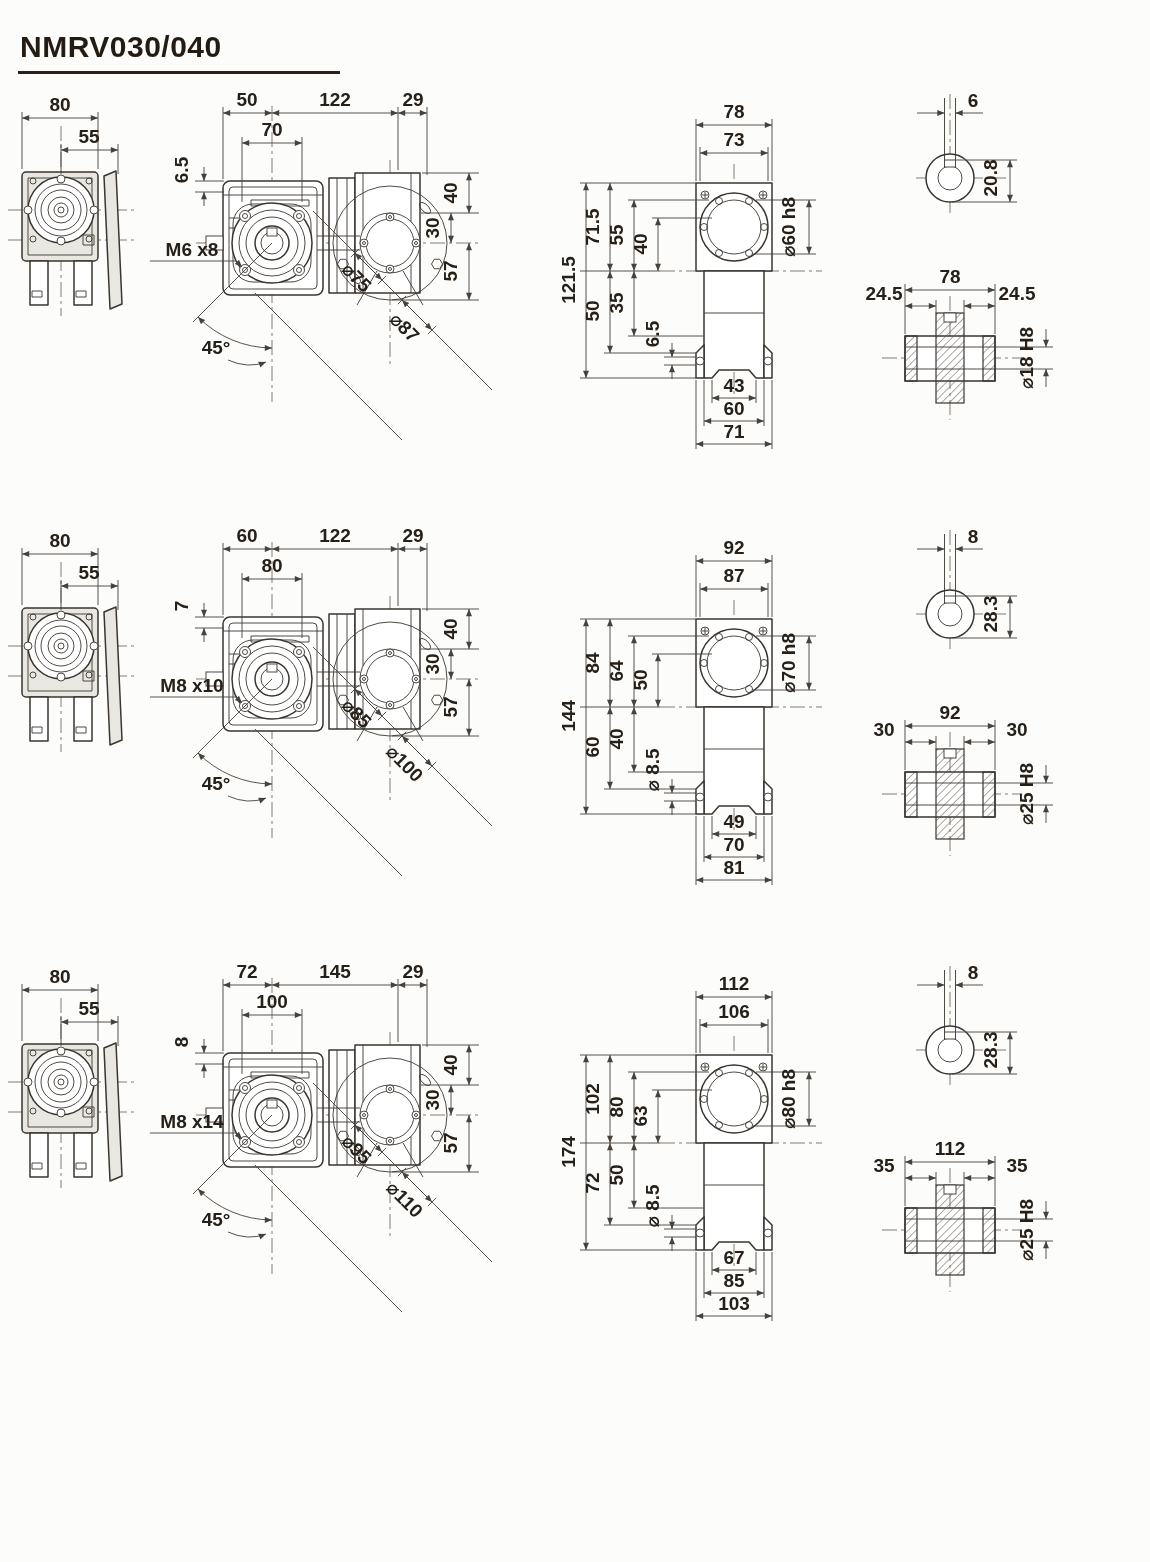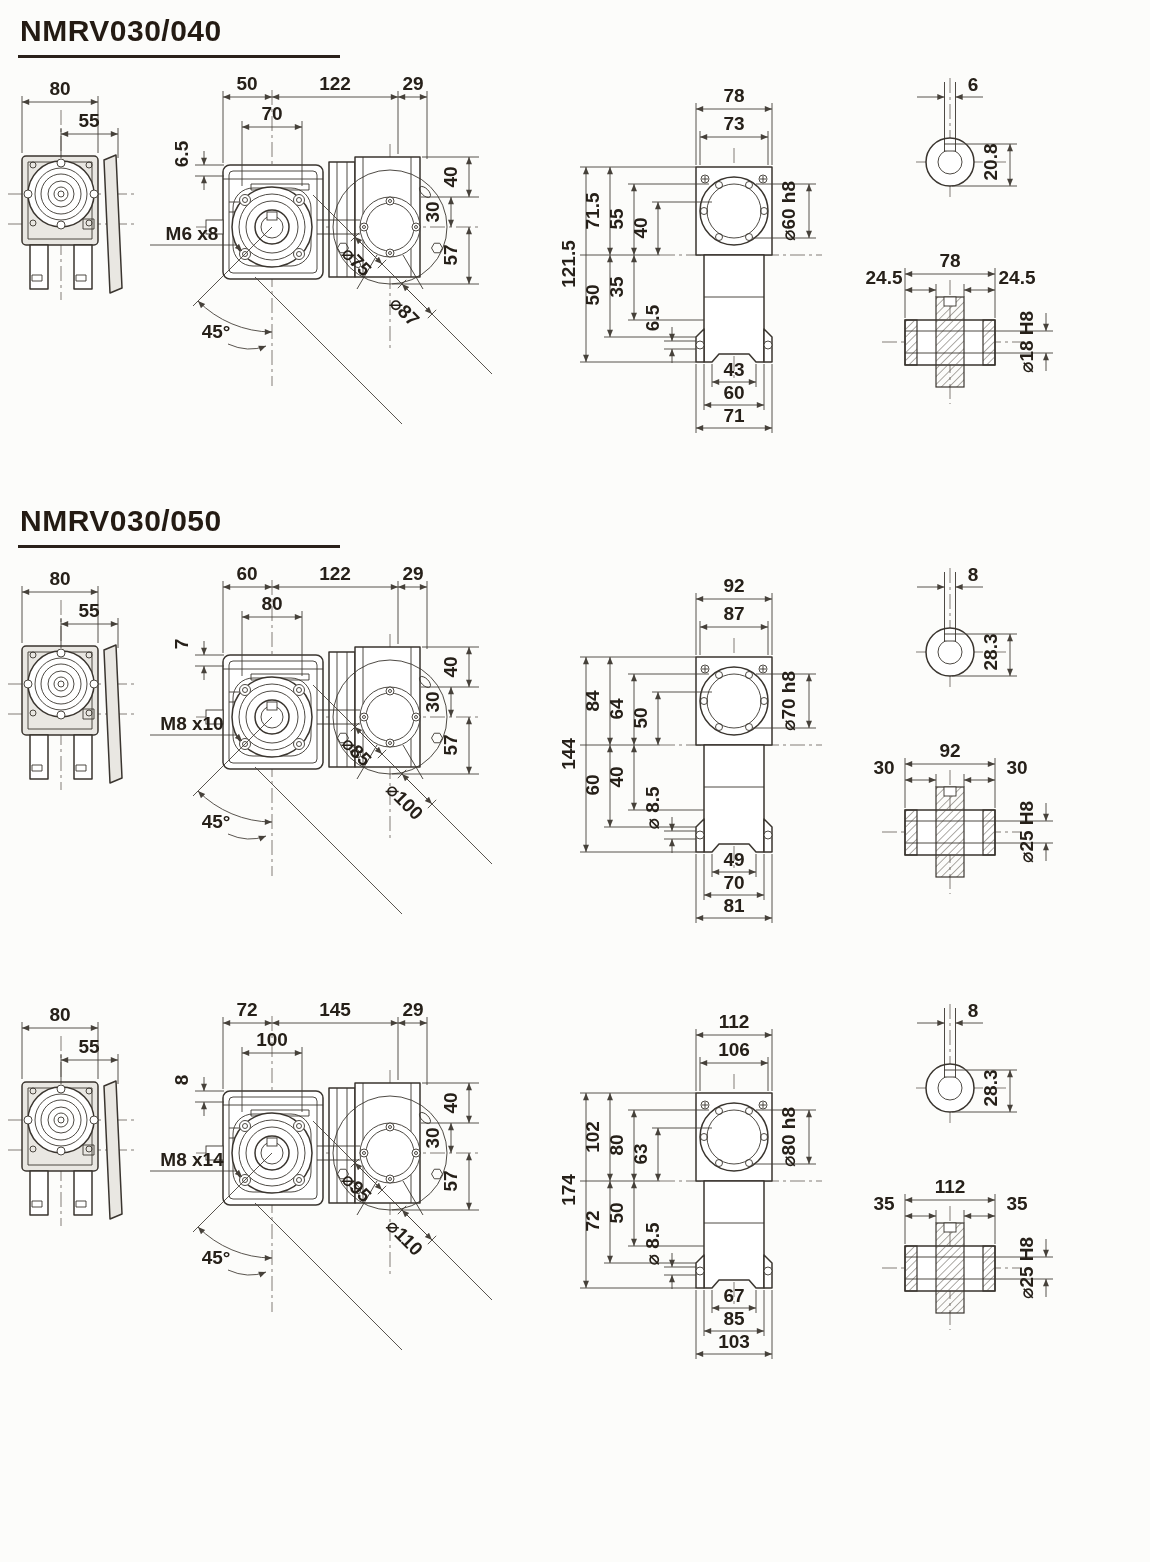--- a/index.html
+++ b/index.html
@@ -2,21 +2,21 @@
 <html><head>
 <meta charset="utf-8">
 <style>
   html,body{margin:0;padding:0;}
   body{
     width:1150px;height:1562px;
     background:#fcfcfa;
     font-family:"Liberation Sans","DejaVu Sans",sans-serif;
     overflow:hidden;
   }
-  #sheet{padding-top:4px;}
+  #sheet{padding-top:20px;}
   .model-section{margin:0 0 2px 0;}
   .sec-title{
     font:bold 30px "Liberation Sans","DejaVu Sans",sans-serif;
     color:#241b13;
     letter-spacing:.5px;
     display:inline-block;
     margin:10px 0 0 18px;
     padding:0 118px 7px 2px;
     border-bottom:3px solid #2a211a;
   }
@@ -317,21 +317,20 @@
           <line class="d" x1="995" y1="301" x2="1053" y2="301"></line>
           <line class="d" x1="1046" y1="261" x2="1046" y2="279" marker-end="url(#ar)"></line>
           <line class="d" x1="1046" y1="319" x2="1046" y2="301" marker-end="url(#ar)"></line>
           <text class="lbl" transform="translate(1033,290) rotate(-90)">⌀18 H8</text>
         </g>
       </g>
     </svg>
   </section>
 
   <section class="model-section">
-    <h2 class="sec-title">NMRV030/050</h2>
     <svg class="drawing" width="1150" height="440" viewBox="0 0 1150 440">
       <defs>
         <marker id="ar" markerWidth="10" markerHeight="8" refX="8.5" refY="4" orient="auto-start-reverse">
           <path d="M0.5,0.7 L8.5,4 L0.5,7.3 Z" fill="#46413a"></path>
         </marker>
         <pattern id="hatch" width="5.5" height="5.5" patternUnits="userSpaceOnUse" patternTransform="rotate(45)">
           <line x1="0" y1="0" x2="0" y2="5.5" stroke="#5a544c" stroke-width="1"></line>
         </pattern>
       </defs>
 

